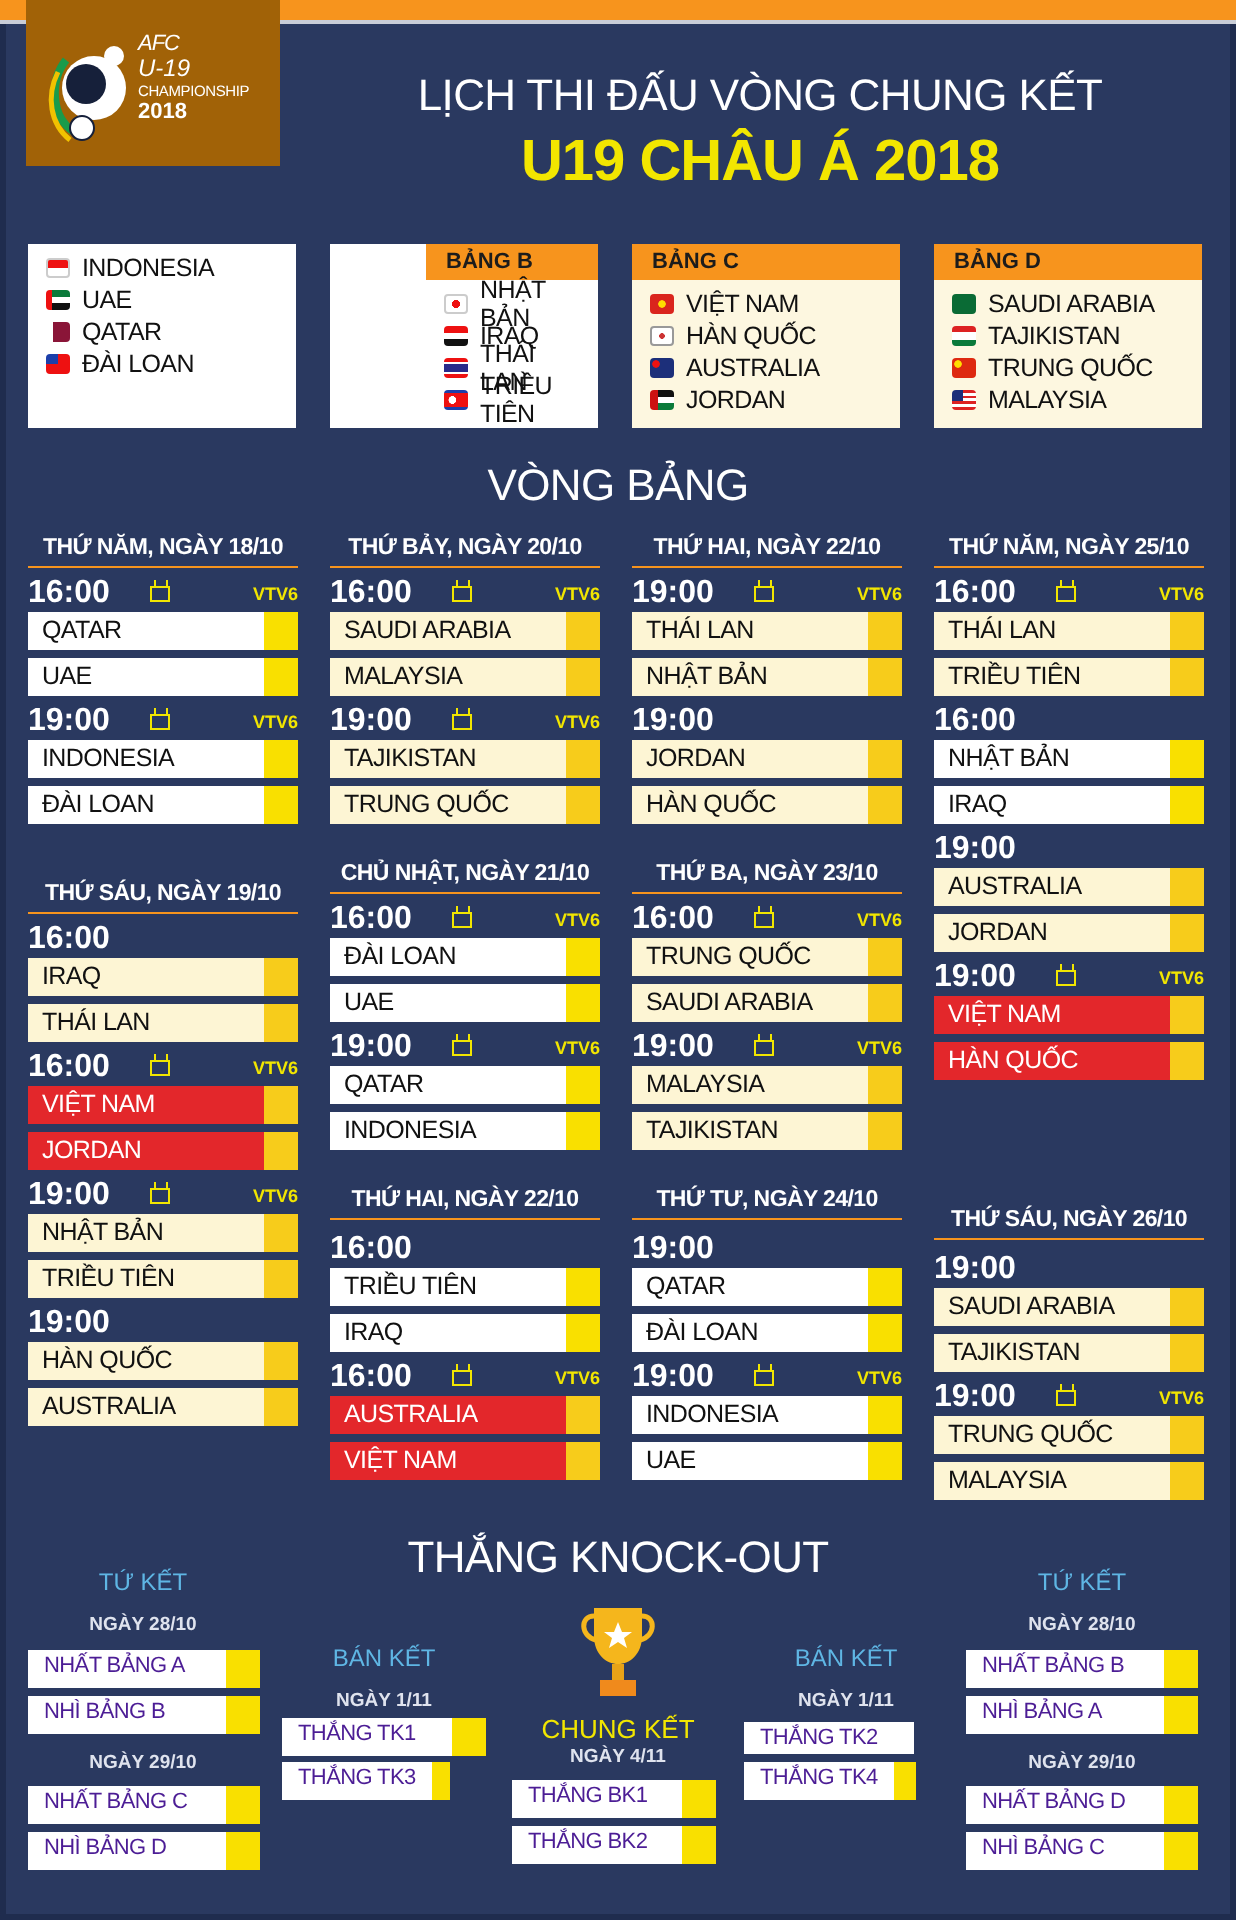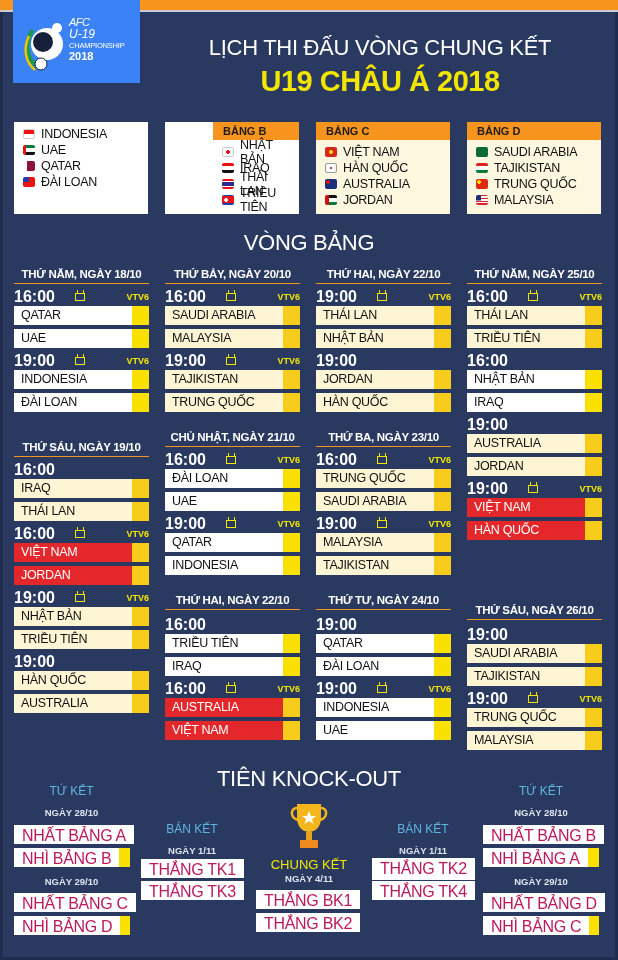--- a/index.html
+++ b/index.html
@@ -7,21 +7,21 @@
   body {
     background: #2a3960;
     font-family: "Liberation Sans", "DejaVu Sans", sans-serif;
     position: relative;
     color: #fff;
   }
   .topbar { position: absolute; left: 0; top: 0; width: 618px; height: 10px; background: #f7941d; }
   .topbar-line { position: absolute; left: 0; top: 10px; width: 618px; height: 2px; background: #ffffff; opacity: .75; }
   .frame { position: absolute; left: 0; top: 12px; width: 618px; height: 948px; border-left: 3px solid #1f2c4e; border-right: 3px solid #1f2c4e; border-bottom: 3px solid #1f2c4e; pointer-events: none; }
 
-  .logo { position: absolute; left: 13px; top: 0; width: 127px; height: 83px; background: #3b82f6; }
+  .logo { position: absolute; left: 13px; top: 0; width: 127px; height: 83px; background: #a16207; }
   .logo-mark { position: absolute; left: 10px; top: 20px; width: 42px; height: 52px; }
   .logo-text { position: absolute; left: 56px; top: 17px; color: #fff; line-height: 1; }
   .logo-text .l1 { font-size: 11px; font-style: italic; letter-spacing: -0.5px; }
   .logo-text .l2 { font-size: 12px; font-style: italic; margin-top: 0; }
   .logo-text .l3 { font-size: 7.5px; letter-spacing: -0.2px; margin-top: 2px; }
   .logo-text .l4 { font-size: 11px; font-weight: bold; margin-top: 1px; }
 
   .title1 { position: absolute; left: 160px; top: 35px; width: 440px; text-align: center; font-size: 22px; color: #fff; letter-spacing: -0.3px; }
   .title2 { position: absolute; left: 160px; top: 65px; width: 440px; text-align: center; font-size: 29px; font-weight: bold; color: #f2e600; letter-spacing: -0.5px; }
 
@@ -45,21 +45,21 @@
   .match-row .name { flex: 1; background: #fff; color: #111; font-size: 12.5px; padding: 2px 7px; letter-spacing: -0.3px; white-space: nowrap; overflow: hidden; }
   .match-row .score { width: 17px; background: #f9e000; }
   .match-row.cream .name { background: #fdf5d4; }
   .match-row.cream .score { background: #f7cc1b; }
   .match-row.red .name { background: #e3272b; color: #fff; }
   .match-row.red .score { background: #f7cc1b; }
 
   .ko-label { position: absolute; text-align: center; font-size: 12px; color: #5fb6e4; }
   .ko-date { position: absolute; text-align: center; font-size: 9.5px; color: #dfe3ee; font-weight: bold; }
   .ko-box { position: absolute; display: flex; height: 19px; }
-  .ko-box .name { flex: 1; background: #fff; color: #be185d; font-size: 16px; padding: 2px 8px; white-space: nowrap; letter-spacing: -0.3px; }
+  .ko-box .name { flex: 1; background: #fff; color: #4c1d95; font-size: 11px; padding: 2px 8px; white-space: nowrap; letter-spacing: -0.3px; }
   .ko-box .score { width: 17px; background: #f9e000; }
   .final-label { position: absolute; text-align: center; font-size: 13px; color: #f2e600; }
   .trophy { position: absolute; left: 289px; top: 800px; width: 40px; height: 52px; }
 </style>
 </head>
 <body>
 
 <div class="topbar"></div>
 <div class="topbar-line"></div>
 <div class="frame"></div>
@@ -534,21 +534,21 @@
   <div class="match-row cream">
       <span class="name">TRUNG QUỐC</span>
       <span class="score"></span>
     </div>
   <div class="match-row cream">
       <span class="name">MALAYSIA</span>
       <span class="score"></span>
     </div>
 </div>
 
-<div class="section-title" style="top:766px;">TIÊN KNOCK-OUT</div>
+<div class="section-title" style="top:766px;">THẮNG KNOCK-OUT</div>
 
 <div class="ko-label" style="left:14px; top:784px; width:115px;">TỨ KẾT</div>
 <div class="ko-date" style="left:14px; top:807px; width:115px;">NGÀY 28/10</div>
 <div class="ko-box" style="left:14px; top:825px; width:116px;">
     <span class="name">NHẤT BẢNG A</span>
     <span class="score"></span>
   </div>
 <div class="ko-box" style="left:14px; top:848px; width:116px;">
     <span class="name">NHÌ BẢNG B</span>
     <span class="score"></span>

